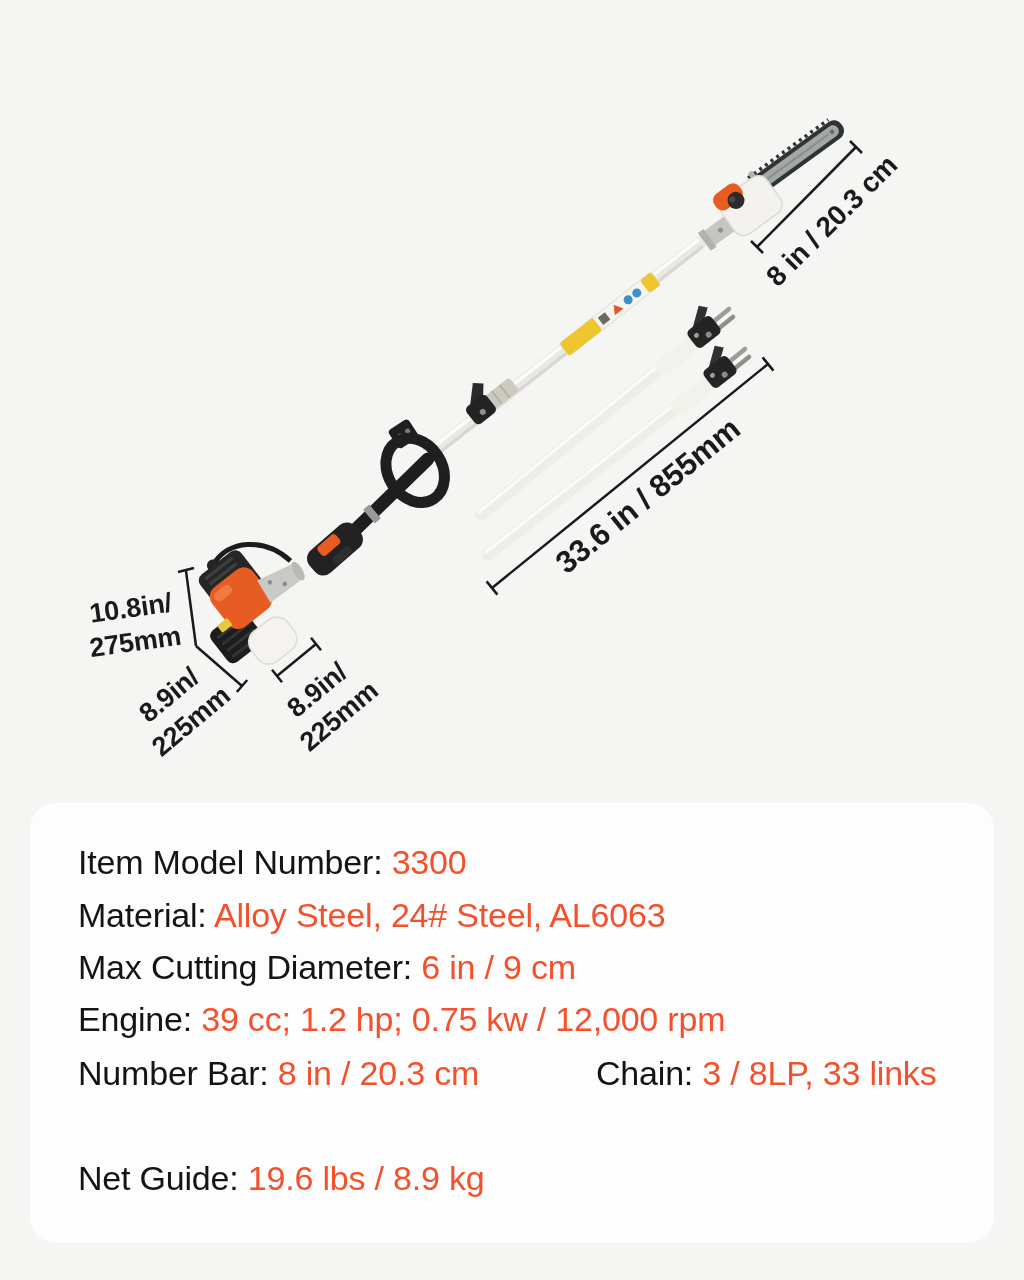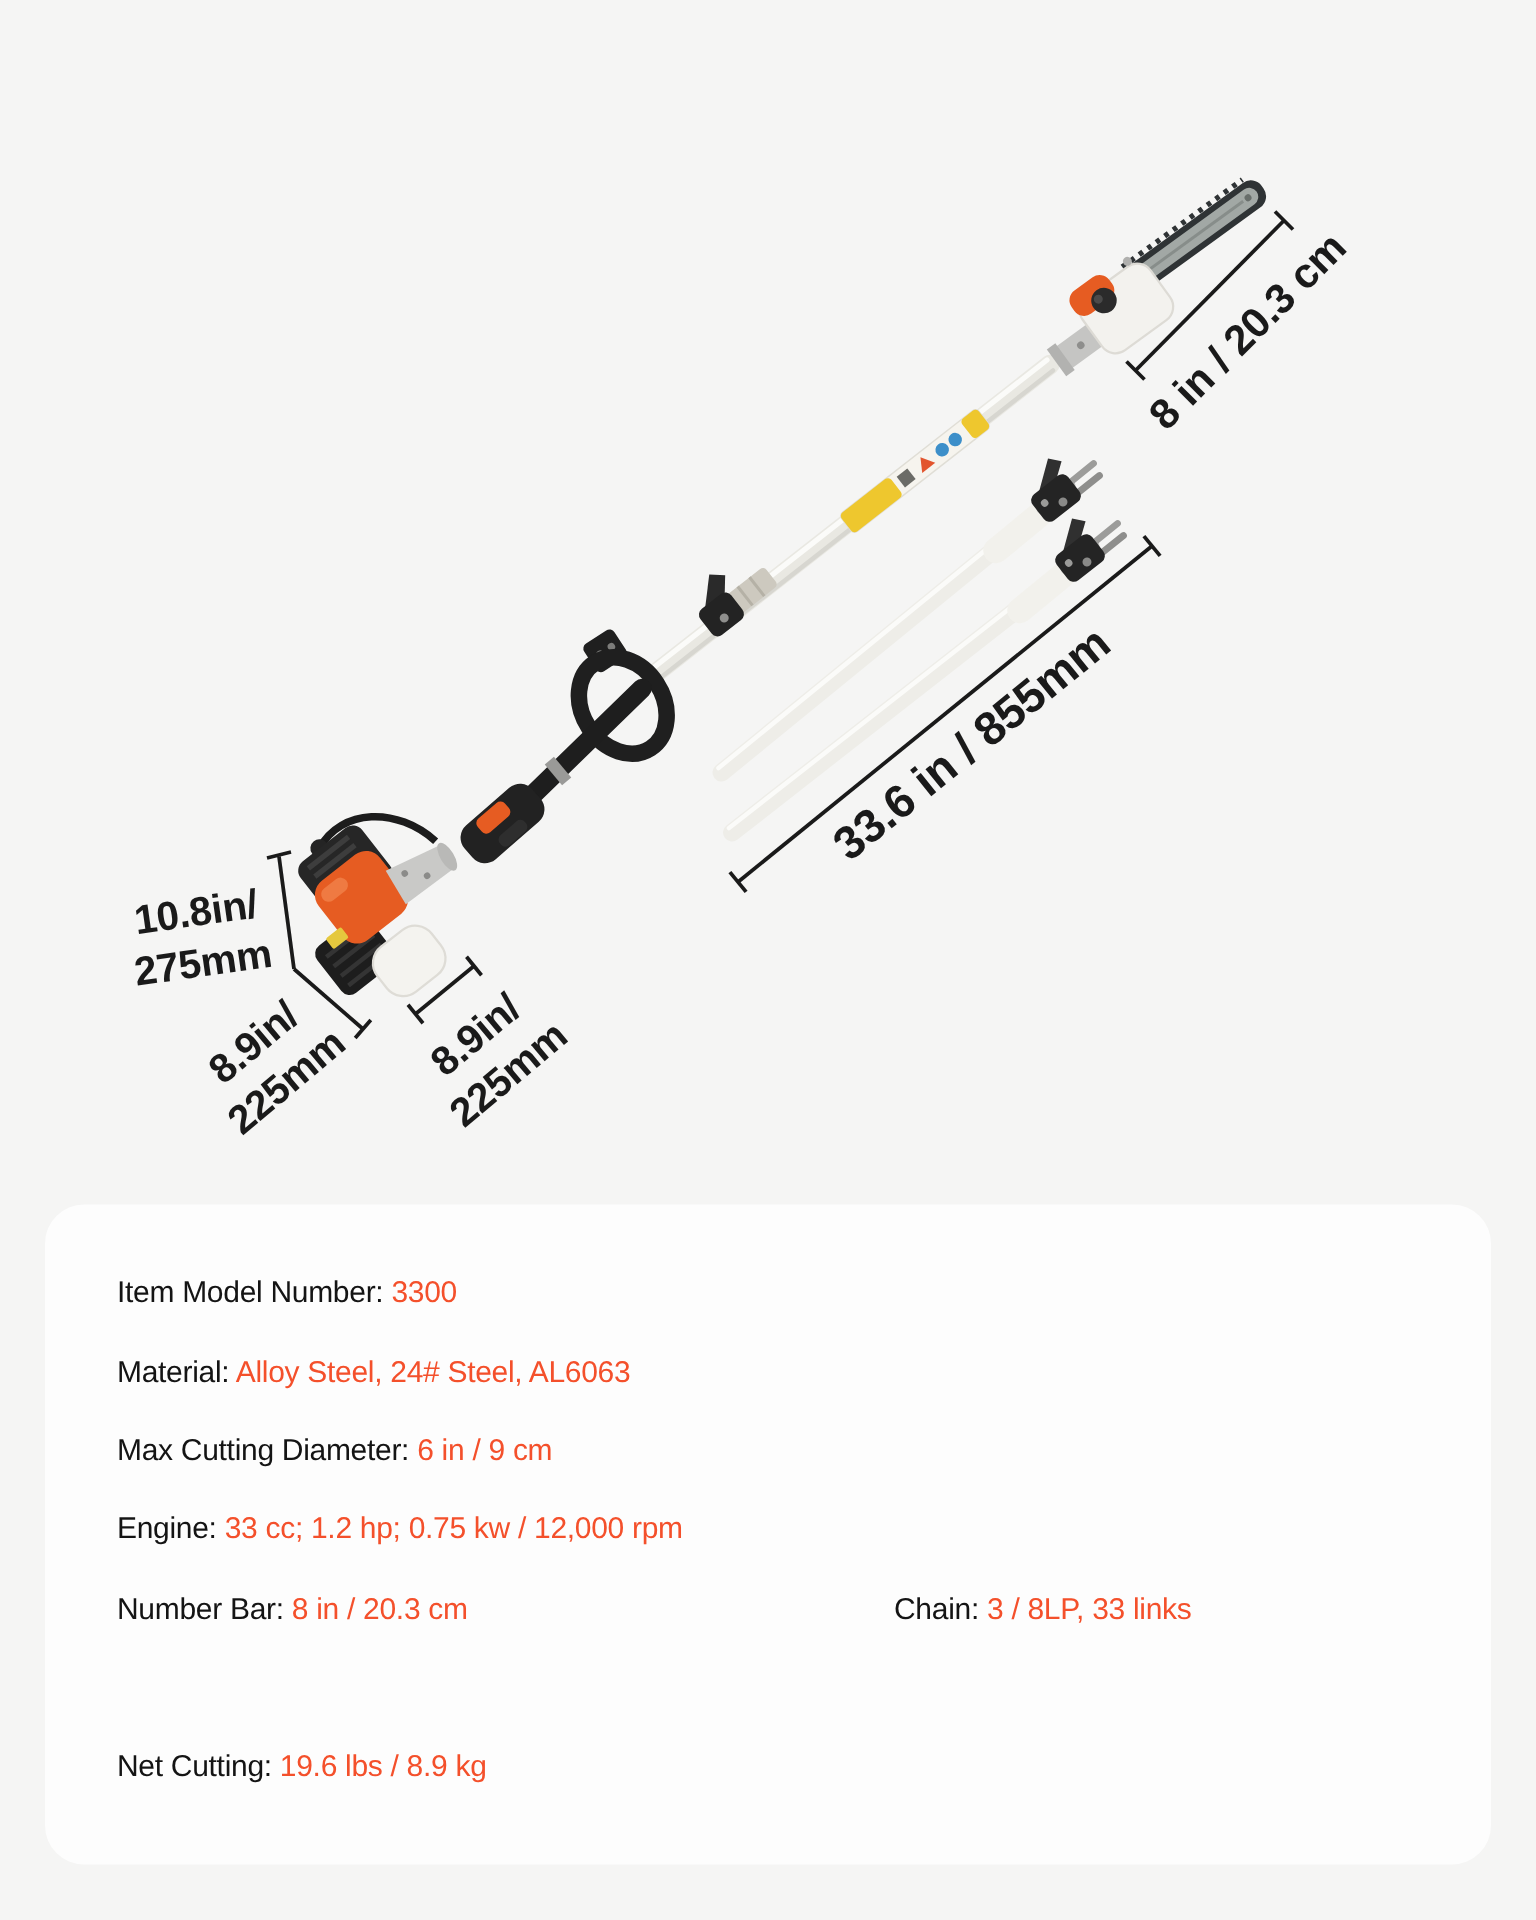--- a/index.html
+++ b/index.html
@@ -19,21 +19,21 @@
   .dim-pole  {left:648px;top:496px;font-size:31px;transform:translate(-50%,-50%) rotate(-39deg);}
   .dim-height{left:133px;top:625px;font-size:27px;transform:translate(-50%,-50%) rotate(-8deg);}
   .dim-width {left:180px;top:708px;font-size:27px;transform:translate(-50%,-50%) rotate(-40deg);}
   .dim-depth {left:328px;top:703px;font-size:27px;transform:translate(-50%,-50%) rotate(-40deg);}
   .panel{
     position:absolute;left:30px;top:803px;width:964px;height:440px;
     background:#fdfdfd;border-radius:26px;
   }
   .spec-row{
     position:absolute;left:48px;width:890px;height:40px;line-height:40px;
-    font-size:20px;letter-spacing:-0.2px;white-space:nowrap;
+    font-size:34px;letter-spacing:-0.2px;white-space:nowrap;
   }
   .lbl{color:#141414;}
   .val{color:#f4502b;}
   .col2{position:absolute;left:518px;top:0;}
 </style>
 </head>
 <body>
 
 <div class="page">
 
@@ -198,29 +198,29 @@
 
     <div class="spec-row" style="top:92px">
       <span class="lbl">Material: </span><span class="val">Alloy Steel, 24# Steel, AL6063</span>
     </div>
 
     <div class="spec-row" style="top:144px">
       <span class="lbl">Max Cutting Diameter: </span><span class="val">6 in / 9 cm</span>
     </div>
 
     <div class="spec-row" style="top:196px">
-      <span class="lbl">Engine: </span><span class="val">33 cc; 1.2 hp; 0.75 kw / 12,000 rpm</span>
+      <span class="lbl">Engine: </span><span class="val">39 cc; 1.2 hp; 0.75 kw / 12,000 rpm</span>
     </div>
 
     <div class="spec-row" style="top:250px">
       <span class="lbl">Number Bar: </span><span class="val">8 in / 20.3 cm</span>
       <span class="col2">
         <span class="lbl">Chain: </span><span class="val">3 / 8LP, 33 links</span>
       </span>
     </div>
 
 
     <div class="spec-row" style="top:355px">
-      <span class="lbl">Net Cutting: </span><span class="val">19.6 lbs / 8.9 kg</span>
+      <span class="lbl">Net Guide: </span><span class="val">19.6 lbs / 8.9 kg</span>
     </div>
 
   </div>
 </div>
 
 </body></html>

